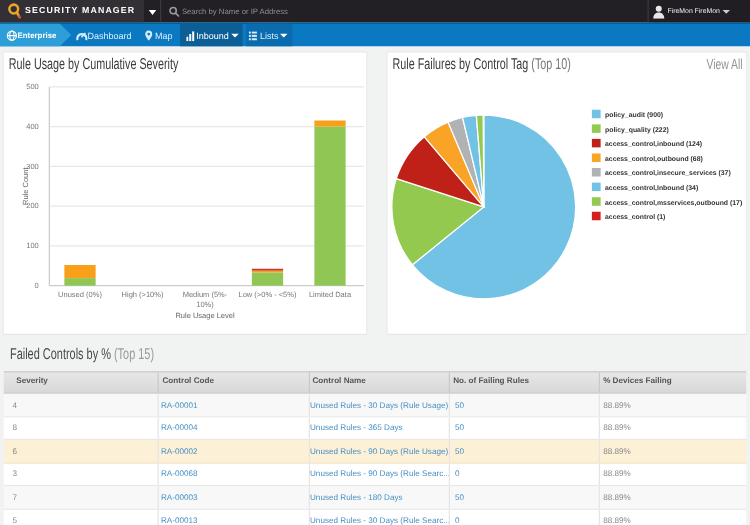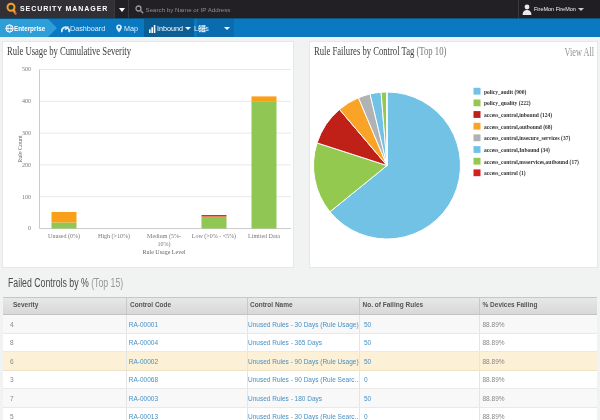--- a/index.html
+++ b/index.html
@@ -21,21 +21,21 @@
 
 #navbar { position:absolute; left:0; top:18px; width:600px; height:19px; background:#0a79c2; border-top:1px solid #0a5580; }
 .navtxt { position:absolute; top:4.5px; color:#def0fd; font-size:7.2px; }
 #enttab { position:absolute; left:0; top:0; width:48px; height:18px; background:#2e9ed8; }
 #entarrow { position:absolute; left:48px; top:0; width:0; height:0; border-top:9px solid transparent; border-bottom:9px solid transparent; border-left:9px solid #2e9ed8; }
 #analysisbox { position:absolute; left:143.5px; top:0; width:50.5px; height:18px; background:#0b5e96; }
 #listsbox { position:absolute; left:196.5px; top:0; width:37px; height:18px; background:#0a6cae; }
 .ncaret { position:absolute; width:0; height:0; border-left:3px solid transparent; border-right:3px solid transparent; border-top:3.5px solid #fff; }
 
 
-.panel { position:absolute; background:#fff; border:1px solid #e7e7e7;font-family:Liberation Serif, serif; }
+.panel { position:absolute; background:#fff; border:1px solid #e7e7e7; }
 #p1 { left:2px; top:41px; width:292px; height:227px; }
 #p2 { left:309px; top:41px; width:289px; height:227px; }
 .ptitle { position:absolute; left:4px; top:2px; font-size:12.5px; color:#3c3c3c; transform:scaleX(0.69); transform-origin:left top; white-space:nowrap; }
 #viewall { position:absolute; right:3px; top:4px; font-size:11.5px; color:#949494; transform:scaleX(0.72); transform-origin:right top; }
 
 
 #ftitle { position:absolute; left:8px; top:275.5px; font-size:12.5px; color:#4a4a4a; transform:scaleX(0.70); transform-origin:left top; white-space:nowrap; }
 #ftitle span { color:#999; }
 #tbl { position:absolute; left:3px; top:297px; width:594px; height:123px; }
 #thead { position:absolute; left:0; top:0; width:594px; height:18px; background:linear-gradient(#e7e7e7,#d8d8d8); border-top:1px solid #c6c6c6; border-bottom:1px solid #c2c2c2; }
@@ -119,21 +119,21 @@
 
     <div id="listsbox"></div>
     <svg class="abs" style="left:199px;top:6px" width="6.5" height="7.5" viewBox="0 0 6.5 7.5">
       <rect x="0" y="0.2" width="1.6" height="1.6" fill="#ecf5fc"></rect>
         <rect x="2.4" y="0.2" width="4.1" height="1.6" fill="#d7ecfa"></rect>
       <rect x="0" y="2.9" width="1.6" height="1.6" fill="#ecf5fc"></rect>
         <rect x="2.4" y="2.9" width="4.1" height="1.6" fill="#d7ecfa"></rect>
       <rect x="0" y="5.6" width="1.6" height="1.6" fill="#ecf5fc"></rect>
         <rect x="2.4" y="5.6" width="4.1" height="1.6" fill="#d7ecfa"></rect>
     </svg>
-    <div class="navtxt" style="left:194px">Lists</div>
+    <div class="navtxt" style="left:208px">Lists</div>
     <div class="ncaret" style="left:224px;top:8px"></div>
   </div>
 
   <div class="panel" id="p1">
     <div class="ptitle">Rule Usage by Cumulative Severity</div>
     <svg class="abs" style="left:0;top:0" width="290" height="225" viewBox="0 0 290 225">
       <g stroke="#e8e8e8" stroke-width="1">
         <line x1="36.5" y1="27.5" x2="288" y2="27.5"></line>
         <line x1="36.5" y1="59.3" x2="288" y2="59.3"></line>
         <line x1="36.5" y1="91.1" x2="288" y2="91.1"></line>

